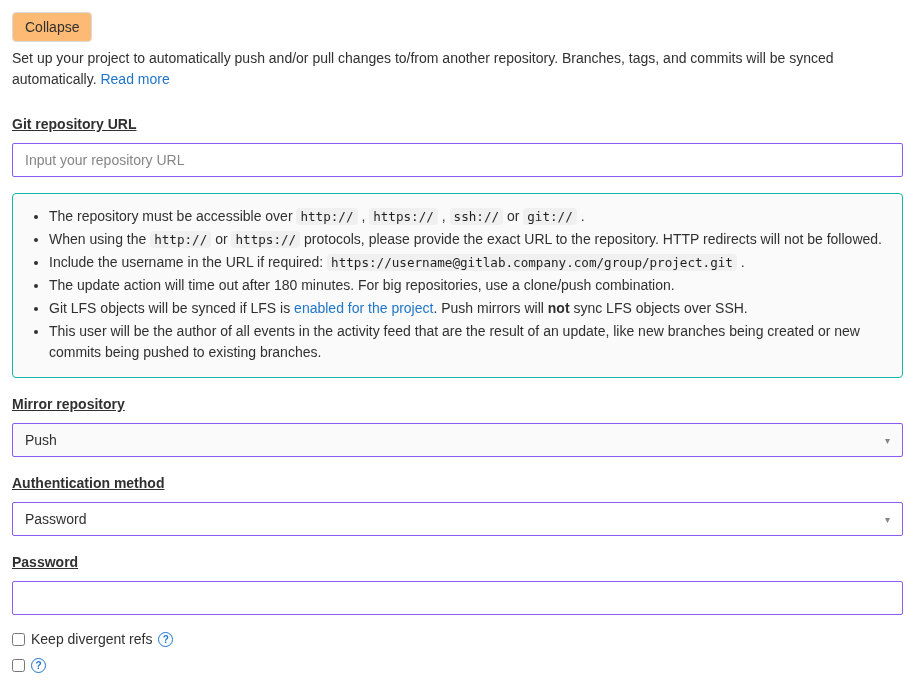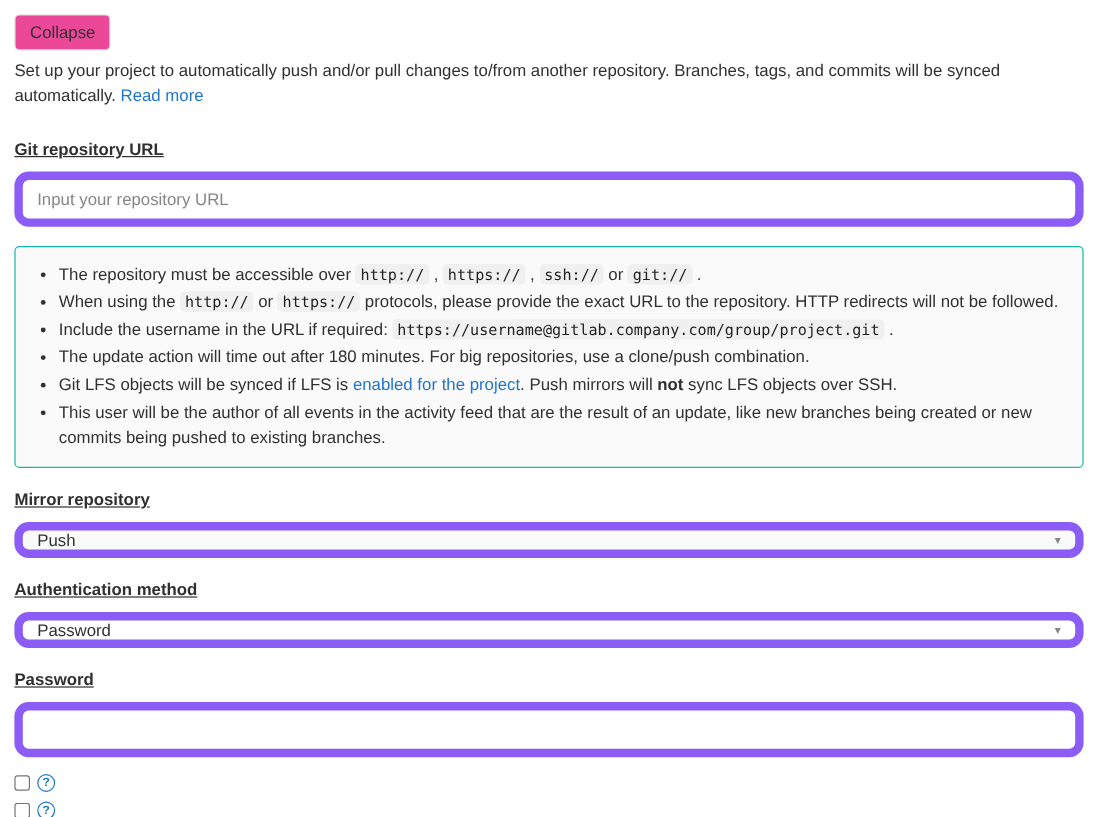--- a/index.html
+++ b/index.html
@@ -16,21 +16,21 @@
       justify-content: space-between;
       align-items: flex-start;
       margin-bottom: 6px;
     }
     h2 {
       font-size: 19px;
       font-weight: 600;
       color: #303030;
     }
     .collapse-btn {
-      background: #ec4899;
+      background: #fdba74;
       border: 1px solid #dbdbdb;
       border-radius: 4px;
       padding: 6px 12px;
       font-size: 14px;
       cursor: pointer;
       color: #303030;
     }
     .description {
       color: #303030;
       margin-bottom: 24px;
@@ -40,30 +40,30 @@
       display: block;
       font-weight: 600;
       color: #303030;
       margin-bottom: 8px;
       margin-top: 16px;
       text-decoration: underline;
     }
     .form-input, .form-select {
       width: 100%;
       padding: 8px 12px;
-      border: 7px solid #8b5cf6;
-      border-radius: 12px;
+      border: 1px solid #8b5cf6;
+      border-radius: 2px;
       font-size: 14px;
       color: #303030;
       background: #fff;
     }
     .form-input::placeholder { color: #868686; }
     .form-select {
       background: #fafafa;
-      height: 18px;
+      height: 34px;
       position: relative;
       display: flex;
       align-items: center;
       justify-content: space-between;
       cursor: pointer;
     }
     .chevron {
       color: #868686;
       font-size: 10px;
     }
@@ -159,20 +159,21 @@
 <div class="form-select" style="background:#fff">
   <span>Password</span>
   <span class="chevron">▾</span>
 </div>
 
 <label class="form-label">Password</label>
 <input type="password" class="form-input" style="">
 
 <div class="checkbox-row">
   <input type="checkbox" style="">
+  <span>Keep divergent refs</span>
   <span class="help-icon">?</span>
 </div>
 
 <div class="checkbox-row" style="margin-top:8px">
   <input type="checkbox" style="">
   <span class="help-icon">?</span>
 </div>
 
 
 

